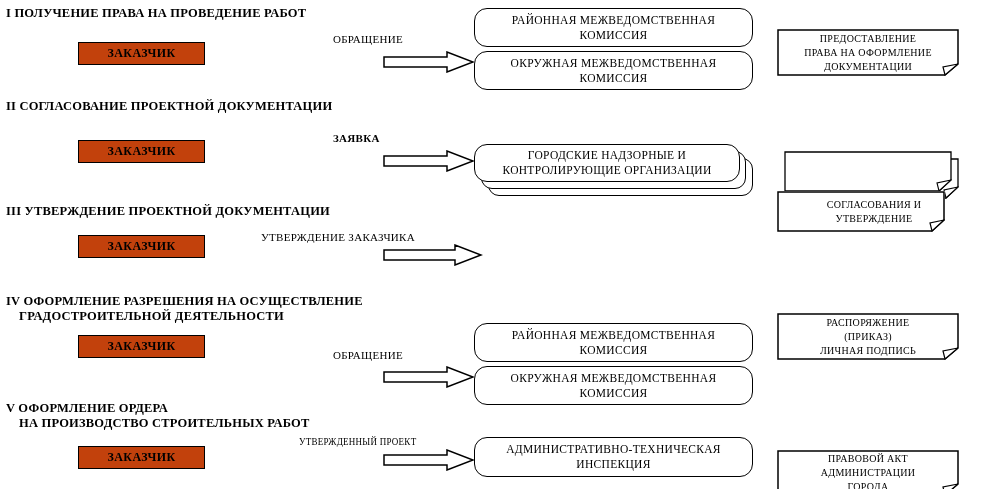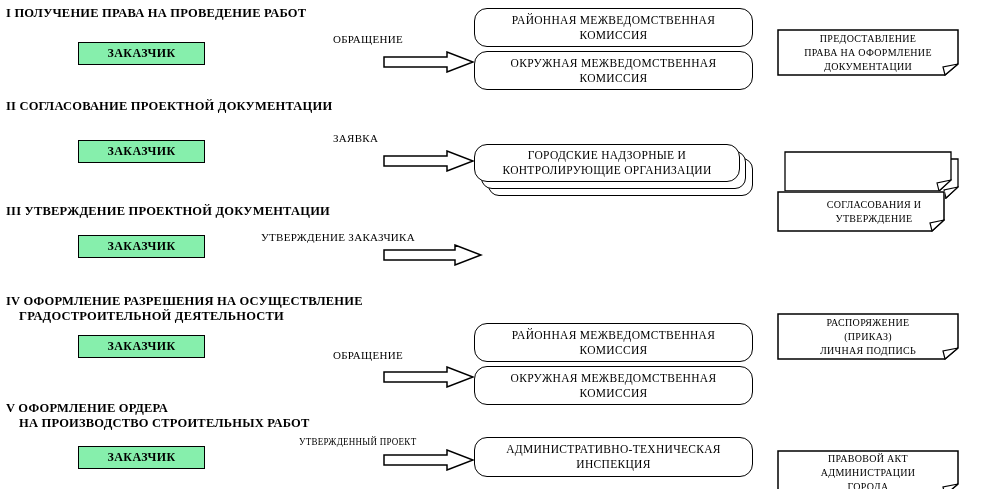--- a/index.html
+++ b/index.html
@@ -22,21 +22,21 @@
     font-size:12.5px;
     letter-spacing:.2px;
     white-space:nowrap;
     line-height:15px;
   }
   .heading .ln2{display:block;padding-left:13px;}
 
   
   .actor{
     border:1.6px solid #000;
-    background:#86efac;
+    background:#c2410c;
     display:flex;
     align-items:center;
     justify-content:center;
     font-weight:bold;
     font-size:12px;
     letter-spacing:.4px;
     box-sizing:border-box;
   }
 
   
@@ -139,21 +139,21 @@
   </div>
 
   <div class="abs heading" style="left:6px;top:99px;">
     <span>II  СОГЛАСОВАНИЕ ПРОЕКТНОЙ ДОКУМЕНТАЦИИ</span>
   </div>
 
   <div class="abs actor" style="left:78px;top:140px;width:127px;height:23px;">
     <span>ЗАКАЗЧИК</span>
   </div>
 
-  <div class="abs arrow-label" style="left:333px;top:132px;">
+  <div class="abs arrow-label" style="left:333px;top:132px;font-weight:bold;">
     <span>ЗАЯВКА</span>
   </div>
 
   <div class="abs" style="left:383px;top:150px;">
     <svg class="arrow" width="92" height="22" viewBox="0 0 92 22">
       <polygon points="1,6 64,6 64,1 90,11 64,21 64,16 1,16" fill="#ffffff" stroke="#000000" stroke-width="1.5" stroke-linejoin="miter"></polygon>
     </svg>
   </div>
 
   <div class="abs org-stack-layer" style="left:488px;top:158px;width:265px;height:38px;"></div>

